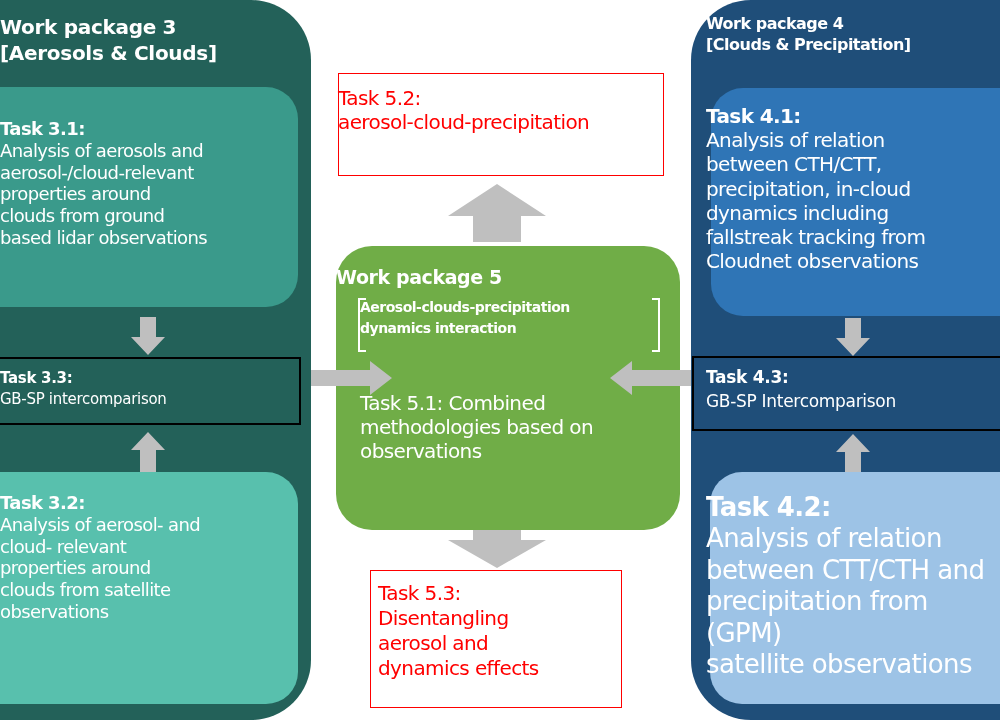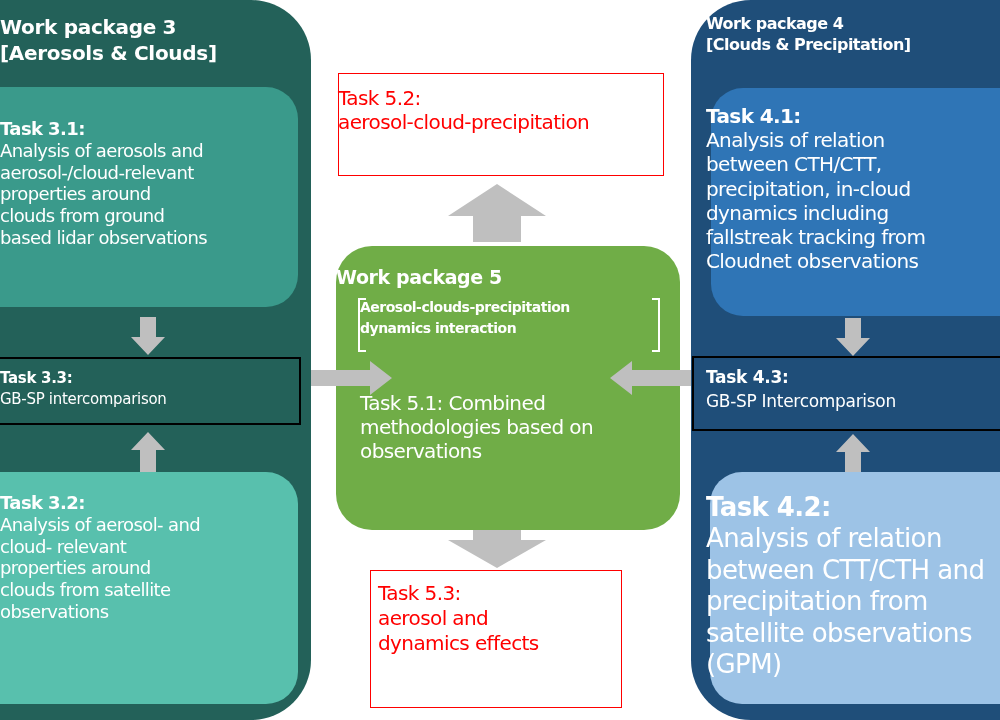--- a/index.html
+++ b/index.html
@@ -127,22 +127,22 @@
 <svg class="arrow" style="left:836px;top:434px;" width="34" height="40" viewBox="0 0 34 40">
   <path d="M17 0 L34 18 H25 V40 H9 V18 H0 Z" style="fill: rgb(191, 191, 191);"></path>
 </svg>
 
 <div class="panel" id="t42" style="background: rgb(157, 195, 230);"></div>
 <div class="txt" id="t42-txt">
   <div style="font-weight:bold">Task 4.2:</div>
   <div>Analysis of relation</div>
   <div>between CTT/CTH and</div>
   <div>precipitation from</div>
+  <div>(GPM)</div>
   <div>satellite observations</div>
-  <div>(GPM)</div>
 </div>
 
 <div class="redbox" id="t52" style="border-color: rgb(255, 0, 0);"></div>
 <div class="txt" id="t52-txt" style="color: rgb(255, 0, 0);">
   <div>Task 5.2:</div>
   <div>aerosol-cloud-precipitation</div>
 </div>
 
 <svg class="arrow" style="left:448px;top:184px;" width="98" height="58" viewBox="0 0 98 58">
   <path d="M49 0 L98 32 H73 V58 H25 V32 H0 Z" style="fill: rgb(191, 191, 191);"></path>
@@ -169,15 +169,16 @@
   <path d="M81 9 H22 V0 L0 17 L22 34 V25 H81 Z" style="fill: rgb(191, 191, 191);"></path>
 </svg>
 
 <svg class="arrow" style="left:448px;top:530px;" width="98" height="38" viewBox="0 0 98 38">
   <path d="M25 0 H73 V10 H98 L49 38 L0 10 H25 Z" style="fill: rgb(191, 191, 191);"></path>
 </svg>
 
 <div class="redbox" id="t53" style="border-color: rgb(255, 0, 0);"></div>
 <div class="txt" id="t53-txt" style="color: rgb(255, 0, 0);">
   <div>Task 5.3:</div>
+  <div>Disentangling</div>
   <div>aerosol and</div>
   <div>dynamics effects</div>
 </div>
 
 </body></html>

